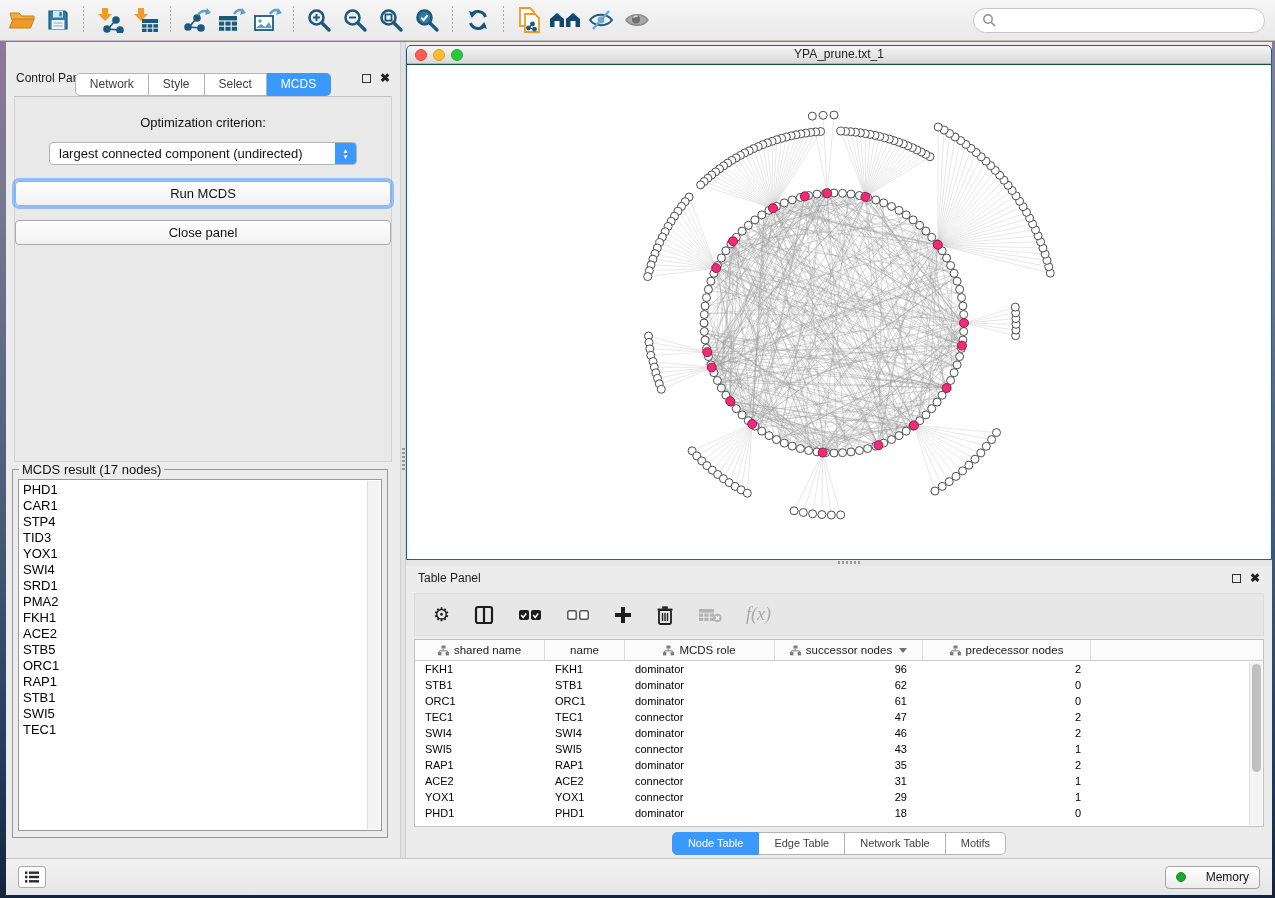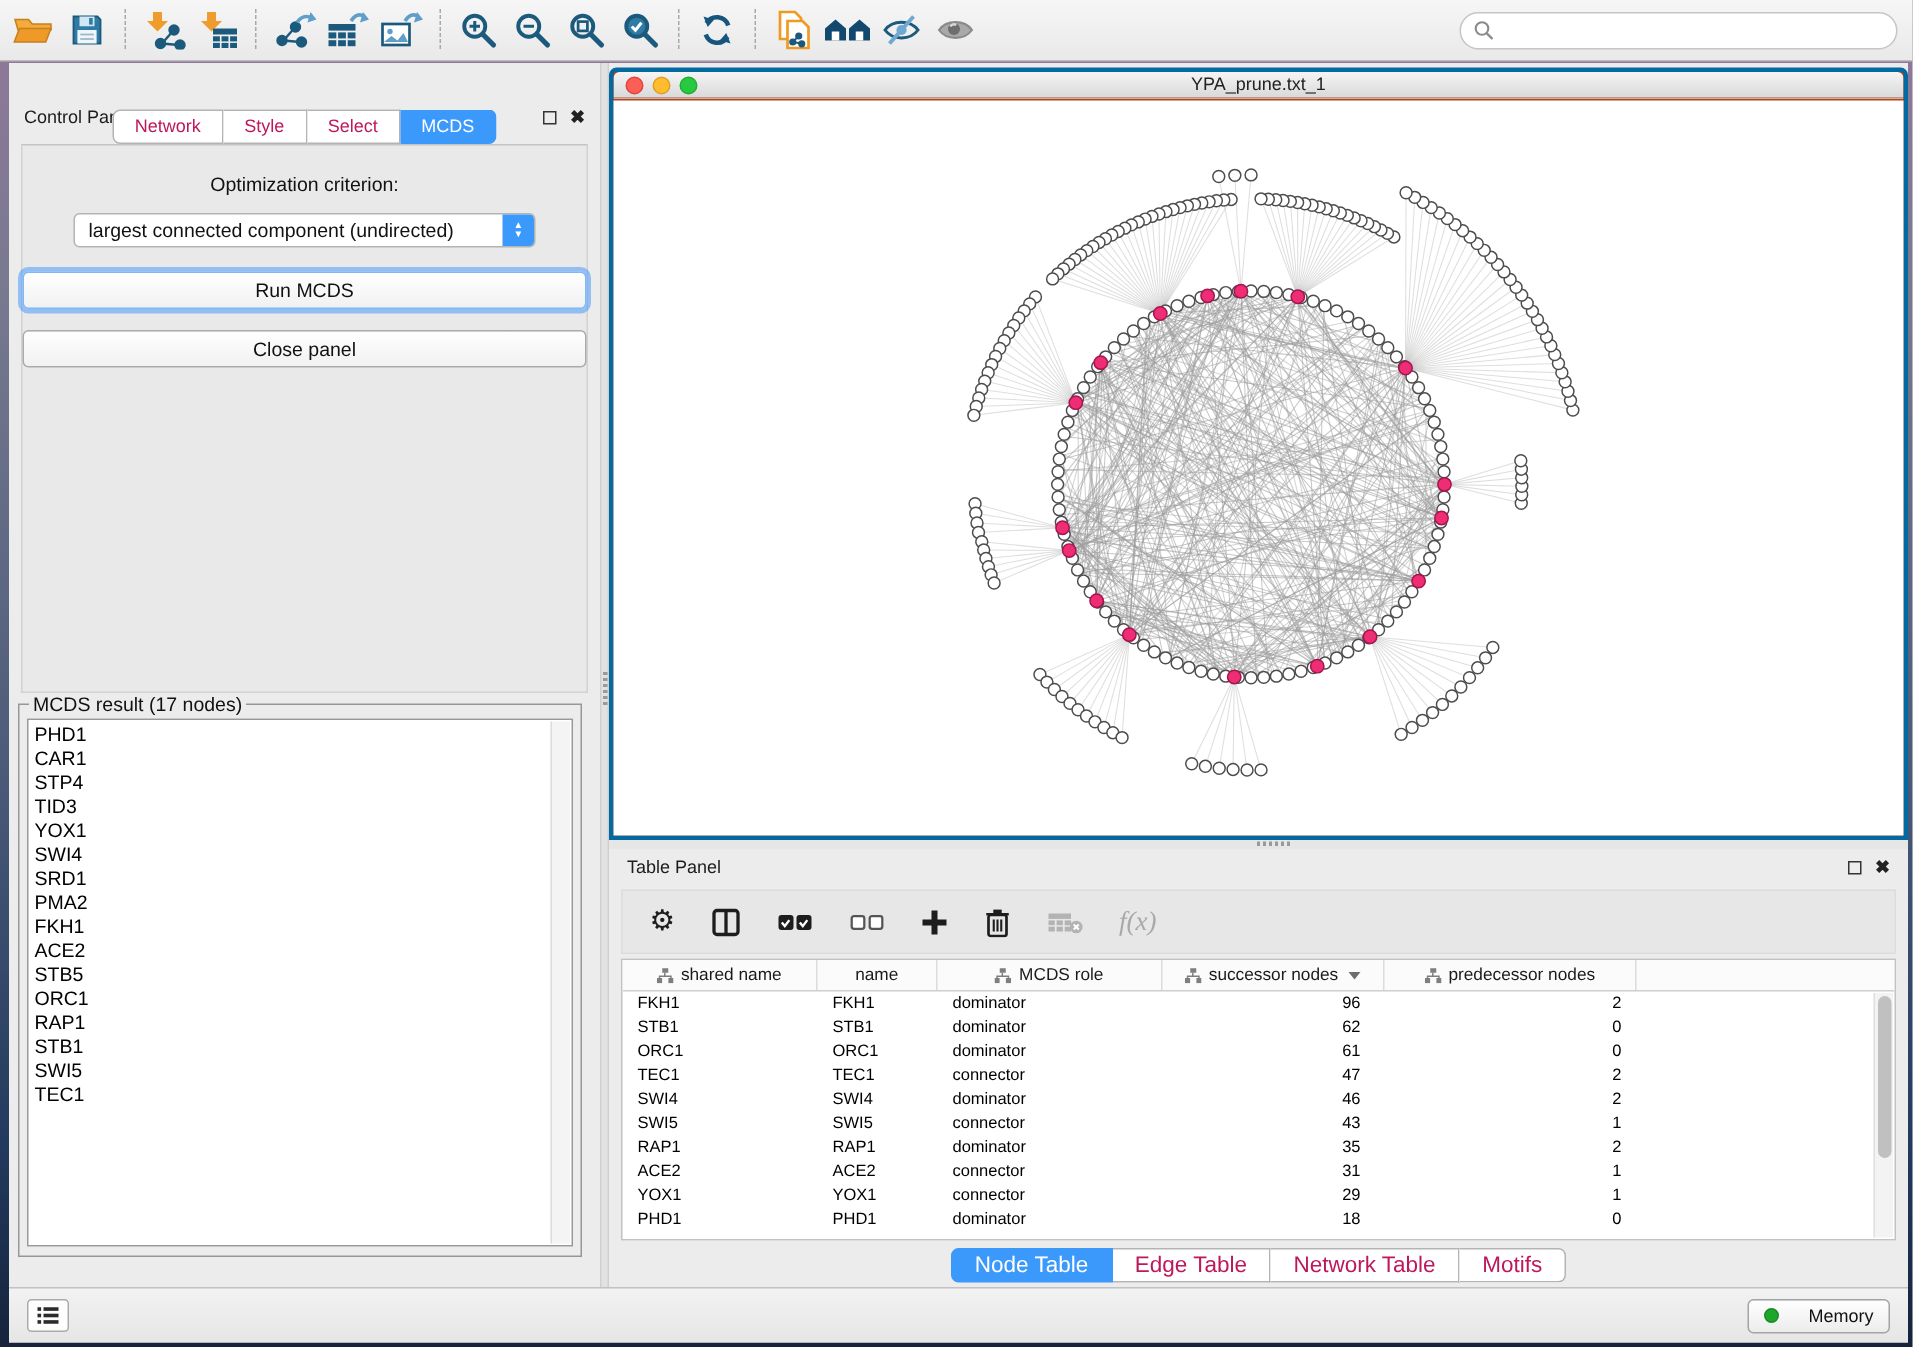--- a/index.html
+++ b/index.html
@@ -30,21 +30,21 @@
   .control-panel { position:absolute; left:0; top:0; width:394px; height:816px; }
   .panel-header { position:absolute; left:0; top:2px; right:0; height:24px;
     display:flex; align-items:center; padding:0 10px;margin-top:22px; }
   .panel-title { font-size:12px; color:#1c1c1c; }
   .panel-hbtns { margin-left:auto; display:flex; gap:9px; align-items:center; }
   .float-btn { width:9px; height:9px; border:1.5px solid #333; display:inline-block; }
   .close-btn { font-size:12px; font-weight:bold; color:#222; line-height:10px; cursor:default; }
 
   .segmented { display:flex; justify-content:center; }
   .cp-tabs { position:absolute; left:0; right:0; top:31px; }
-  .seg { font-size:12px; color:#be185d; background:#fff; border:1px solid #b4b4b4;
+  .seg { font-size:12px; color:#404040; background:#fff; border:1px solid #b4b4b4;
     border-left-width:0; padding:4px 14px; line-height:13px; }
   .seg:first-child { border-left-width:1px; border-radius:5px 0 0 5px; }
   .seg:last-child { border-radius:0 5px 5px 0; }
   .seg.active { background:#3b99fc; border-color:#3b99fc; color:#fff; }
 
   .mcds-box { position:absolute; left:8px; top:54px; width:378px; height:366px;
     background:#e9e9e9; border:1px solid #d2d2d2; border-top:1px solid #c4c4c4; }
   .opt-label { text-align:center; margin-top:18px; font-size:13px; color:#111; }
   .dropdown { position:relative; margin:12px 34px 0 34px; height:23px; background:#fff;
     border:1px solid #b4b4b4; border-radius:4px; font-size:13px; color:#111;
@@ -74,21 +74,21 @@
     background:#e2e2e2; border-left:1px solid #cfcfcf; border-right:1px solid #cfcfcf; }
   .v-grip { position:absolute; top:406px; left:1px; width:3px; height:22px;
     background-image:linear-gradient(#9a9a9a 50%, transparent 0); background-size:3px 4px; }
   .h-splitter { position:absolute; left:0; top:518px; width:866px; height:6px; background:#e6e6e6; }
   .h-grip { position:absolute; left:432px; top:1px; width:22px; height:3px;
     background-image:linear-gradient(90deg,#9a9a9a 50%, transparent 0); background-size:4px 3px; }
 
   
   .right-pane { position:absolute; left:400px; top:0; width:866px; height:816px; }
   .net-window { position:absolute; left:0; top:3px; width:866px; height:515px;
-    border:3px solid #0369a1; border-radius:5px 5px 0 0; background:#c2410c; }
+    border:1px solid #0369a1; border-radius:5px 5px 0 0; background:#14532d; }
   .net-titlebar { position:relative; height:18px; border-radius:4px 4px 0 0;
     background:linear-gradient(#f5f5f5,#d9d9d9); border-bottom:1px solid #b3b3b3; }
   .lights { position:absolute; left:8px; top:3px; display:flex; gap:6px; }
   .light { width:12px; height:12px; border-radius:50%; }
   .light.red { background:#fd5f57; border:1px solid #e0443e; }
   .light.yellow { background:#febc2e; border:1px solid #dea123; }
   .light.green { background:#28c840; border:1px solid #1eaf34; }
   .net-title { display:block; text-align:center; font-size:12px; line-height:17px; color:#222; }
   .net-canvas { position:absolute; left:0; top:19px; right:0; bottom:0; background:#fff; overflow:hidden; }
   .net-canvas svg { width:100%; height:100%; }
@@ -119,21 +119,21 @@
   .th.c0,.th.c1,.th.c2 { padding-left:0; }
   .th.c3,.th.c4 { padding-right:0; text-align:center; }
   .sort-caret { width:0; height:0; border-left:4px solid transparent; border-right:4px solid transparent;
     border-top:5px solid #6d6d6d; margin-left:2px; }
   .tscroll { position:absolute; right:1px; top:22px; bottom:1px; width:13px; background:#f3f3f3;
     border-left:1px solid #e0e0e0; }
   .tthumb { position:absolute; left:2px; top:2px; width:9px; height:108px; border-radius:5px;
     background:#c0c0c0; }
 
   .tp-tabs { position:absolute; left:0; right:0; bottom:3px; }
-  .tp-tabs .seg { font-size:15px; padding:4px 15px;text-align:center; }
+  .tp-tabs .seg { font-size:11px; padding:4px 15px;text-align:center; }
 
   
   .status-bar { position:absolute; left:0; top:816px; width:100%; height:37px;
     background:linear-gradient(#f2f2f2,#e6e6e6); border-top:1px solid #c2c2c2;
     display:flex; align-items:center; padding:0 12px; }
   .list-btn { width:28px; height:22px; background:#fdfdfd; border:1px solid #ababab;
     border-radius:3px; display:flex; align-items:center; justify-content:center; }
   .memory-btn { margin-left:auto; height:23px; background:linear-gradient(#ffffff,#ececec);
     border:1px solid #a4a4a4; border-radius:4px; display:flex; align-items:center; gap:20px;
     padding:0 10px; font-size:12px; color:#111; }

